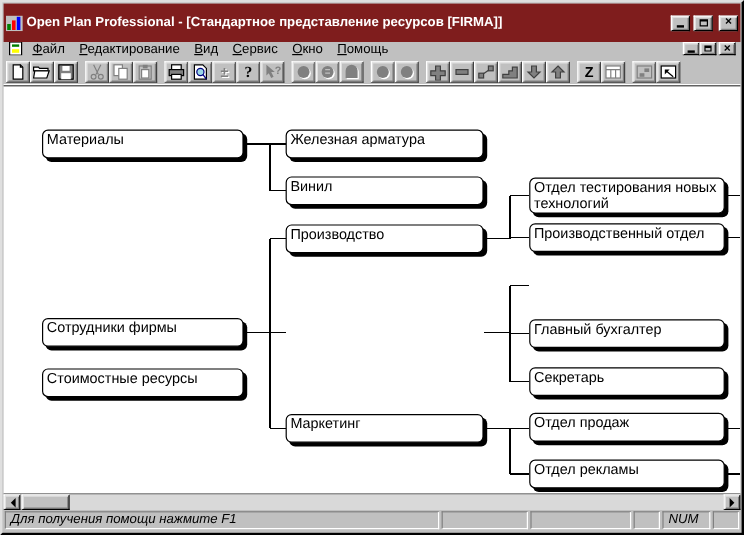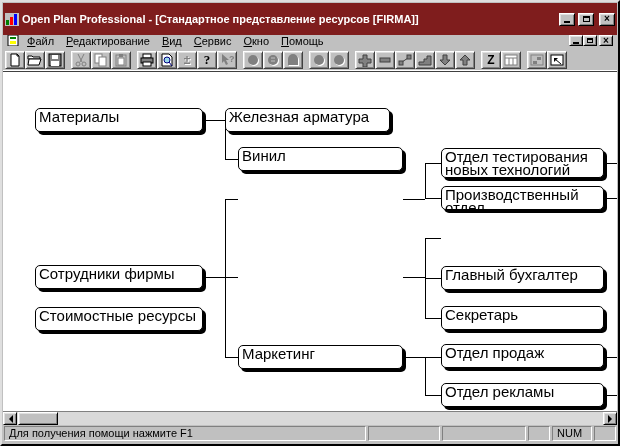--- a/index.html
+++ b/index.html
@@ -58,21 +58,21 @@
   .gray{color:#808080;text-shadow:1px 1px 0 #fff;}
   
   .canvas{
     flex:1;background:#fff;position:relative;overflow:hidden;
     border-top:1px solid #404040;
   }
   .canvas svg.lines{position:absolute;left:0;top:0;}
   .node{
     position:absolute;background:#fff;border:1px solid #000;border-radius:5px;
     box-shadow:3px 3px 0 #000;
-    font-size:15px;line-height:13px;padding:1px 2px 1px 3px;overflow:hidden;color:#000;
+    font-size:12px;line-height:13px;padding:1px 2px 1px 3px;overflow:hidden;color:#000;
   }
   
   .hscroll{
     flex:0 0 14px;background:#d9d9d9;position:relative;display:flex;
     border-top:1px solid #808080;
   }
   .sb-btn{
     width:14px;height:13px;background:#c0c0c0;
     border:1px solid;border-color:#fff #000 #000 #fff;
     box-shadow:inset 1px 1px 0 #dfdfdf, inset -1px -1px 0 #808080;
@@ -86,21 +86,21 @@
     border:1px solid;border-color:#fff #000 #000 #fff;
     box-shadow:inset 1px 1px 0 #dfdfdf, inset -1px -1px 0 #808080;
   }
   
   .statusbar{
     flex:0 0 18px;display:flex;align-items:center;gap:2px;padding:1px 1px 2px 1px;
     font-size:11px;
   }
   .panel{
     height:15px;border:1px solid;border-color:#808080 #fff #fff #808080;
-    padding:0 4px;line-height:13px;white-space:nowrap;overflow:hidden;background:#c0c0c0;
+    padding:0 4px;line-height:13px;white-space:nowrap;overflow:hidden;background:#c0c0c0;font-style:italic;
   }
   .panel.main{flex:1;}
   .p2{width:72px;} .p3{width:84px;} .p4{width:22px;} .pnum{width:40px;} .p6{width:22px;}
 </style>
 </head>
 <body>
 
 <div class="window">
 
   <div class="titlebar">
@@ -341,22 +341,23 @@
         <line x1="422" y1="285" x2="438" y2="285" stroke="#000" shape-rendering="crispEdges"></line>
         <line x1="422" y1="323" x2="438" y2="323" stroke="#000" shape-rendering="crispEdges"></line>
         <line x1="601" y1="91" x2="614" y2="91" stroke="#000" shape-rendering="crispEdges"></line>
         <line x1="601" y1="126" x2="614" y2="126" stroke="#000" shape-rendering="crispEdges"></line>
         <line x1="601" y1="285" x2="614" y2="285" stroke="#000" shape-rendering="crispEdges"></line>
         <line x1="601" y1="323" x2="614" y2="323" stroke="#000" shape-rendering="crispEdges"></line>
       </svg>
       <div class="node" style="left: 32px; top: 36px; width: 168px; height: 24px;">Материалы</div>
       <div class="node" style="left: 32px; top: 235px; width: 168px; height: 24px;">Стоимостные ресурсы</div>
       <div class="node" style="left: 32px; top: 193px; width: 168px; height: 24px;">Сотрудники фирмы</div>
-      <div class="node" style="left: 222px; top: 36px; width: 165px; height: 24px;">Железная арматура</div>
+      <div class="node" style="left: 235px; top: 36px; width: 165px; height: 24px;">Железная арматура</div>
       <div class="node" style="left: 235px; top: 75px; width: 165px; height: 24px;">Винил</div>
+      <div class="node" style="left: 235px; top: 115px; width: 165px; height: 24px;">Производство</div>
       <div class="node" style="left: 235px; top: 273px; width: 165px; height: 24px;">Маркетинг</div>
       <div class="node" style="left: 438px; top: 76px; width: 163px; height: 30px;">Отдел тестирования новых технологий</div>
       <div class="node" style="left: 438px; top: 114px; width: 163px; height: 24px;">Производственный отдел</div>
       <div class="node" style="left: 438px; top: 194px; width: 163px; height: 24px;">Главный бухгалтер</div>
       <div class="node" style="left: 438px; top: 234px; width: 163px; height: 24px;">Секретарь</div>
       <div class="node" style="left: 438px; top: 272px; width: 163px; height: 24px;">Отдел продаж</div>
       <div class="node" style="left: 438px; top: 311px; width: 163px; height: 24px;">Отдел рекламы</div>
     </div>
 
   <div class="hscroll">

